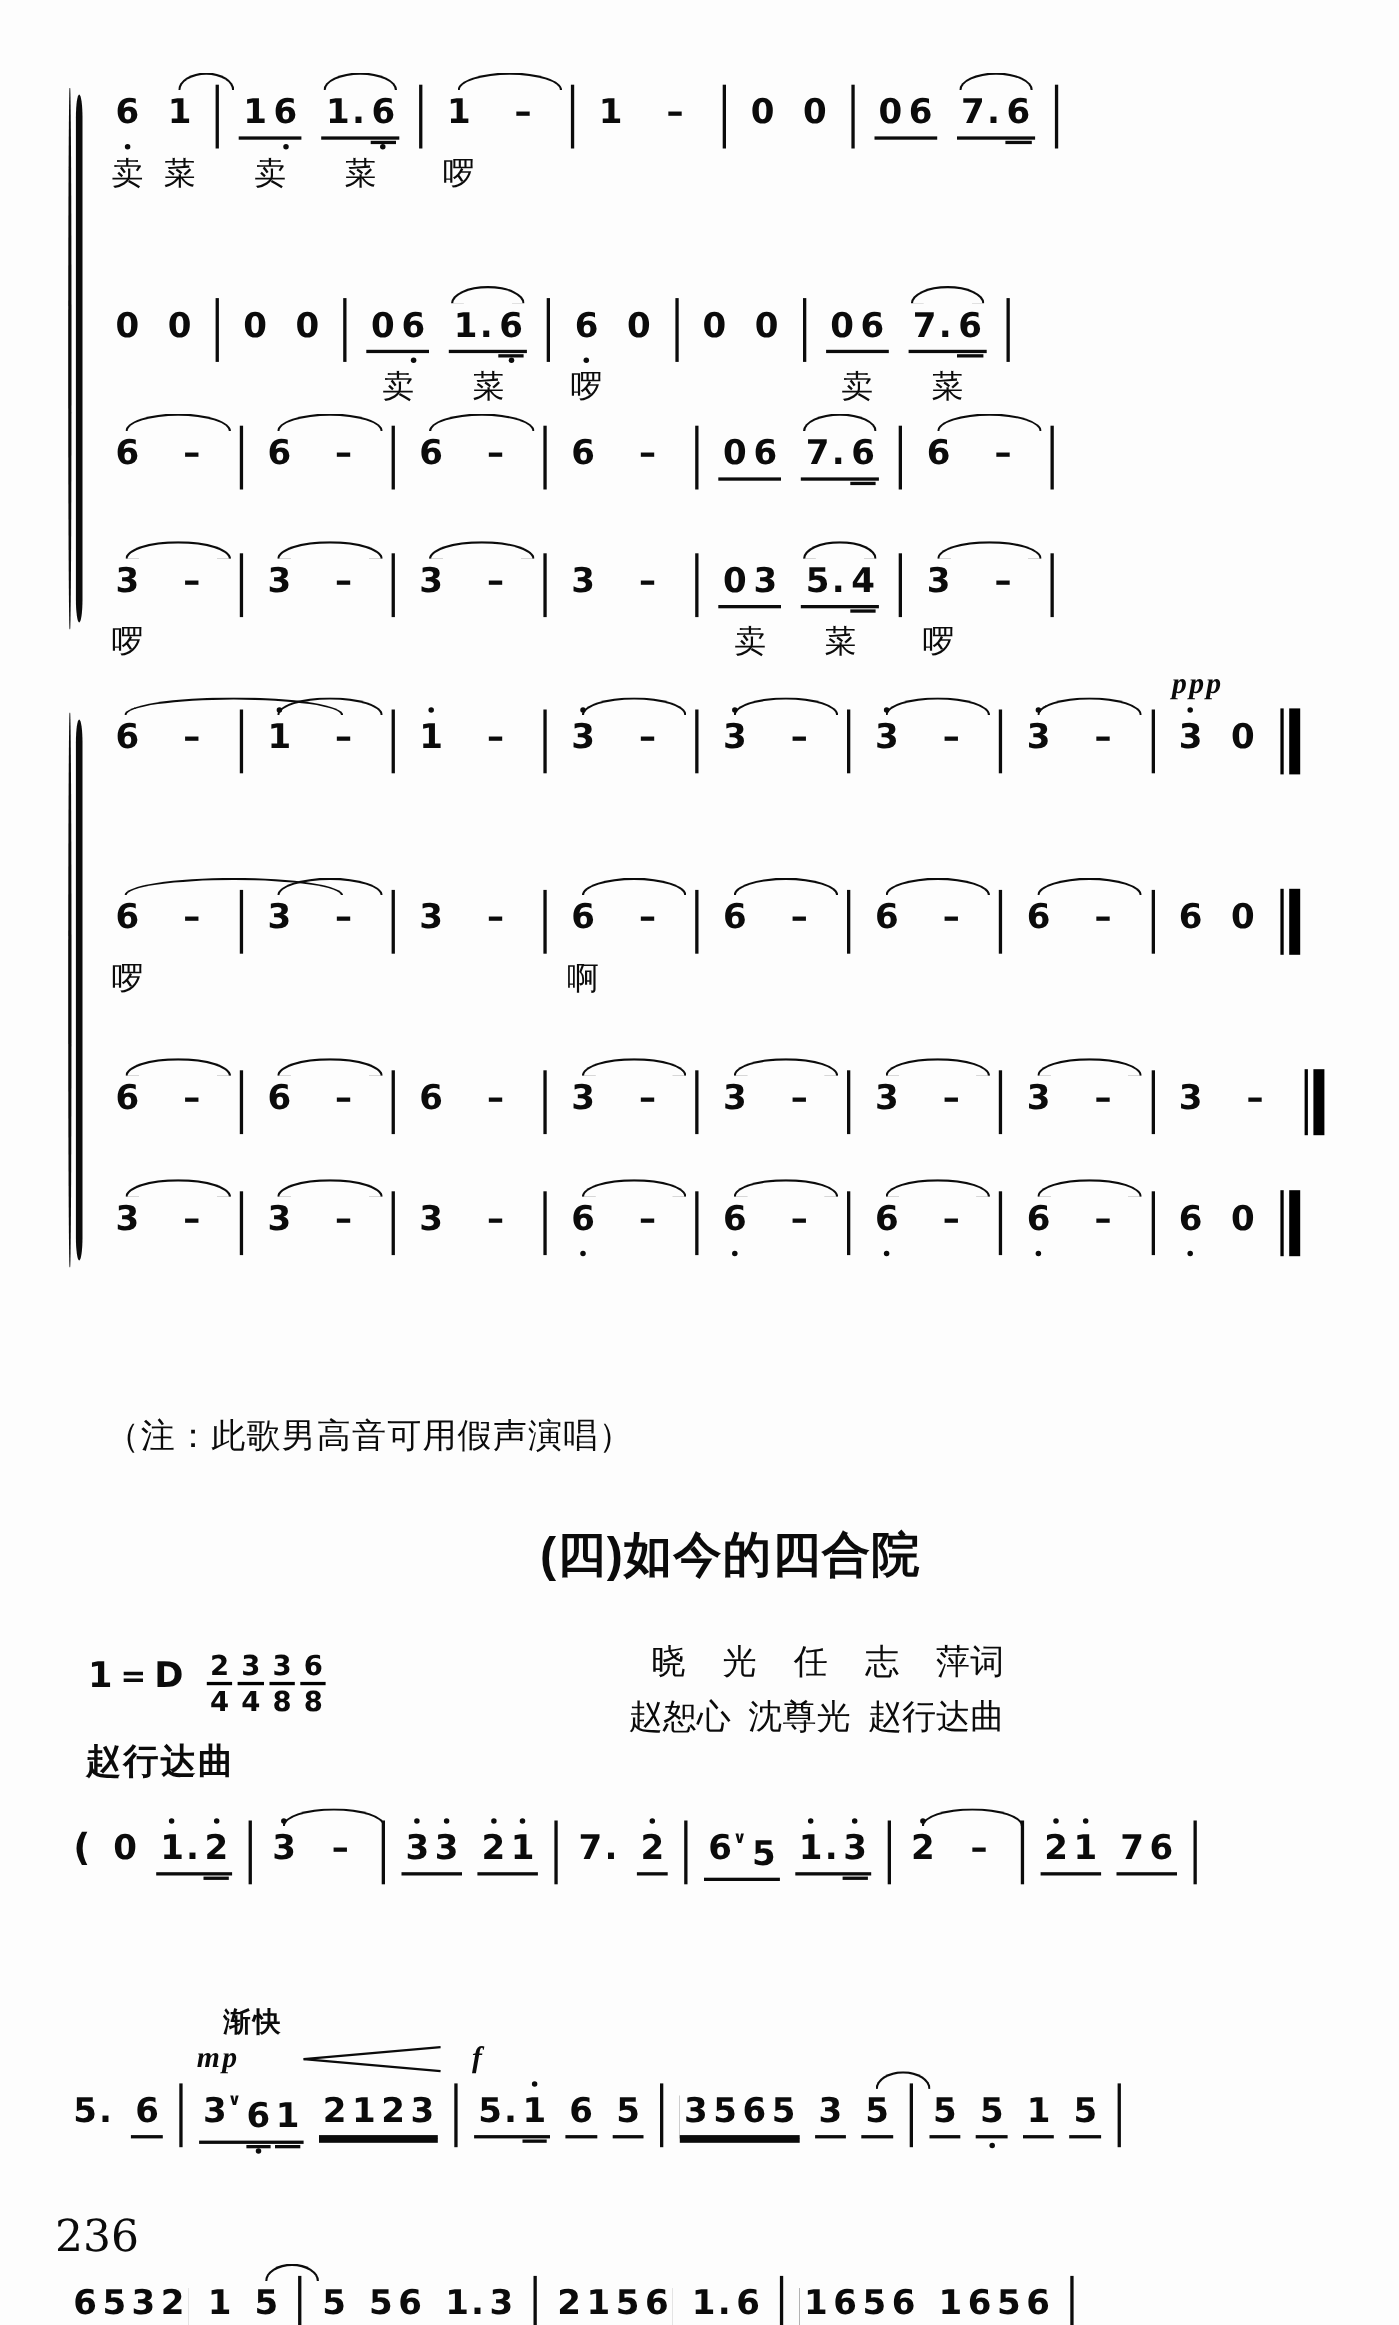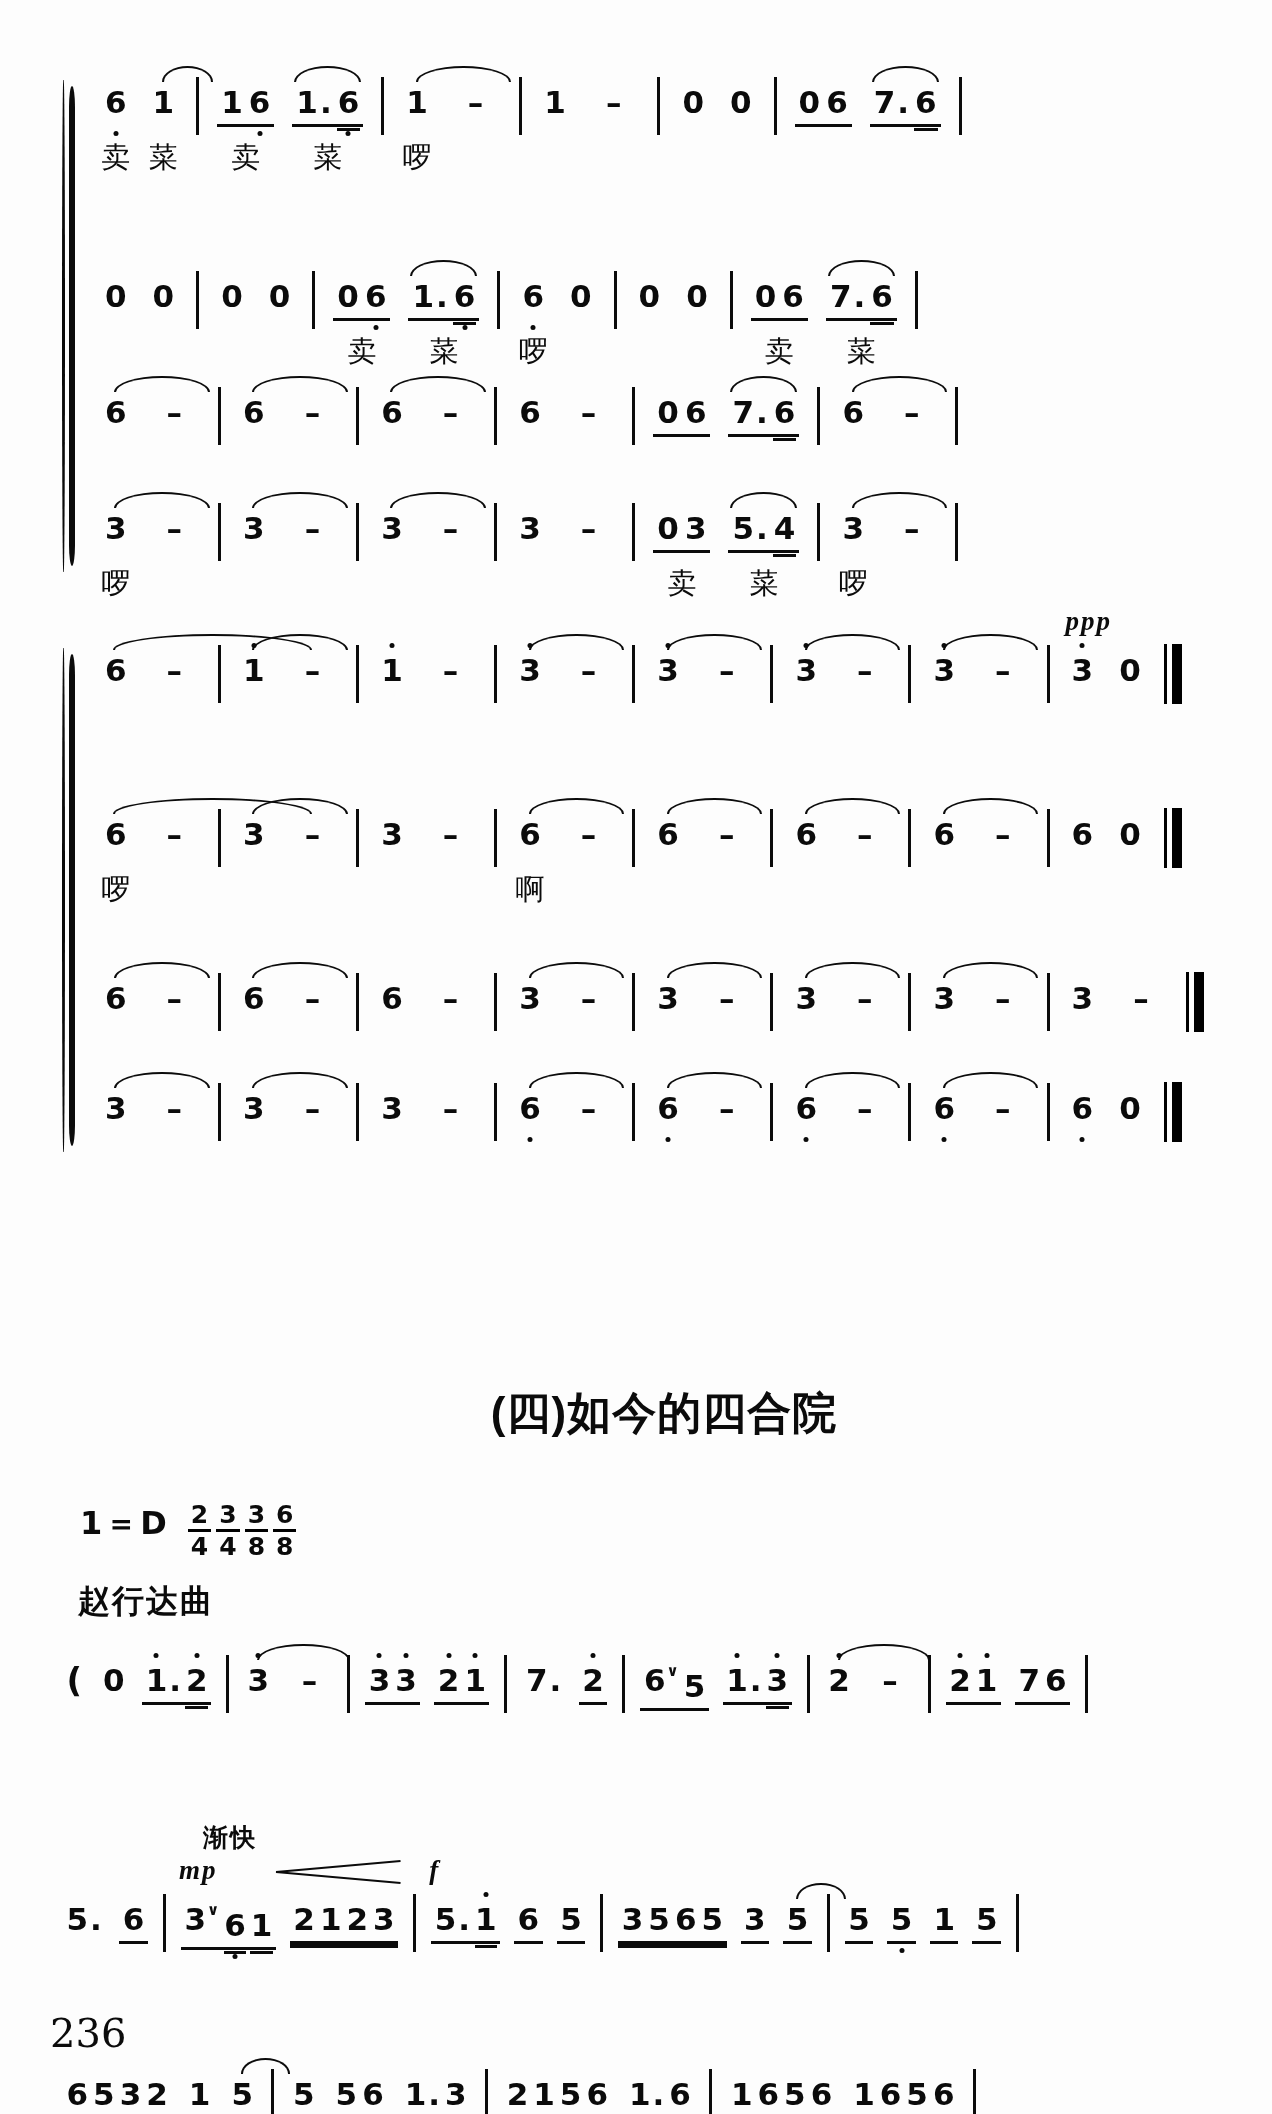--- a/index.html
+++ b/index.html
@@ -525,20 +525,21 @@
               <span class="tk"><span class="gl">0</span></span>
             </span></span>
           <span class="endbar">
             <i class="thin"></i>
             <i class="thick"></i>
           </span>
         </div>
       </div>
   </div>
 
+  <div class="abs" id="note-line">（注：此歌男高音可用假声演唱）</div>
 
   <div class="abs" id="section-title">(四)如今的四合院</div>
 
   <div class="abs" id="key-row">
     <span id="key-sig">1＝D</span>
     <span class="meters">
       <span class="frac">
         <span class="nu">2</span>
         <span class="de">4</span>
       </span>
@@ -552,20 +553,24 @@
       </span>
       <span class="frac">
         <span class="nu">6</span>
         <span class="de">8</span>
       </span>
     </span>
   </div>
 
   <div class="abs" id="tempo">赵行达曲</div>
 
+  <div class="abs" id="credits">
+    <span id="credit-lyricist">晓 光 任 志 萍词</span>
+    <span id="credit-composer">赵恕心 沈尊光 赵行达曲</span>
+  </div>
 
   <div class="abs mline dense" id="intro-line1">
       <span class="g"><span class="row">
           <span class="tk par"><span class="gl">(</span></span>
         </span></span>
       <span class="g"><span class="row">
           <span class="tk"><span class="gl">0</span></span>
         </span></span>
       <span class="g u1"><span class="row">
           <span class="tk"><span class="gl">1<i class="od up"></i></span><span class="rd">.</span></span>

